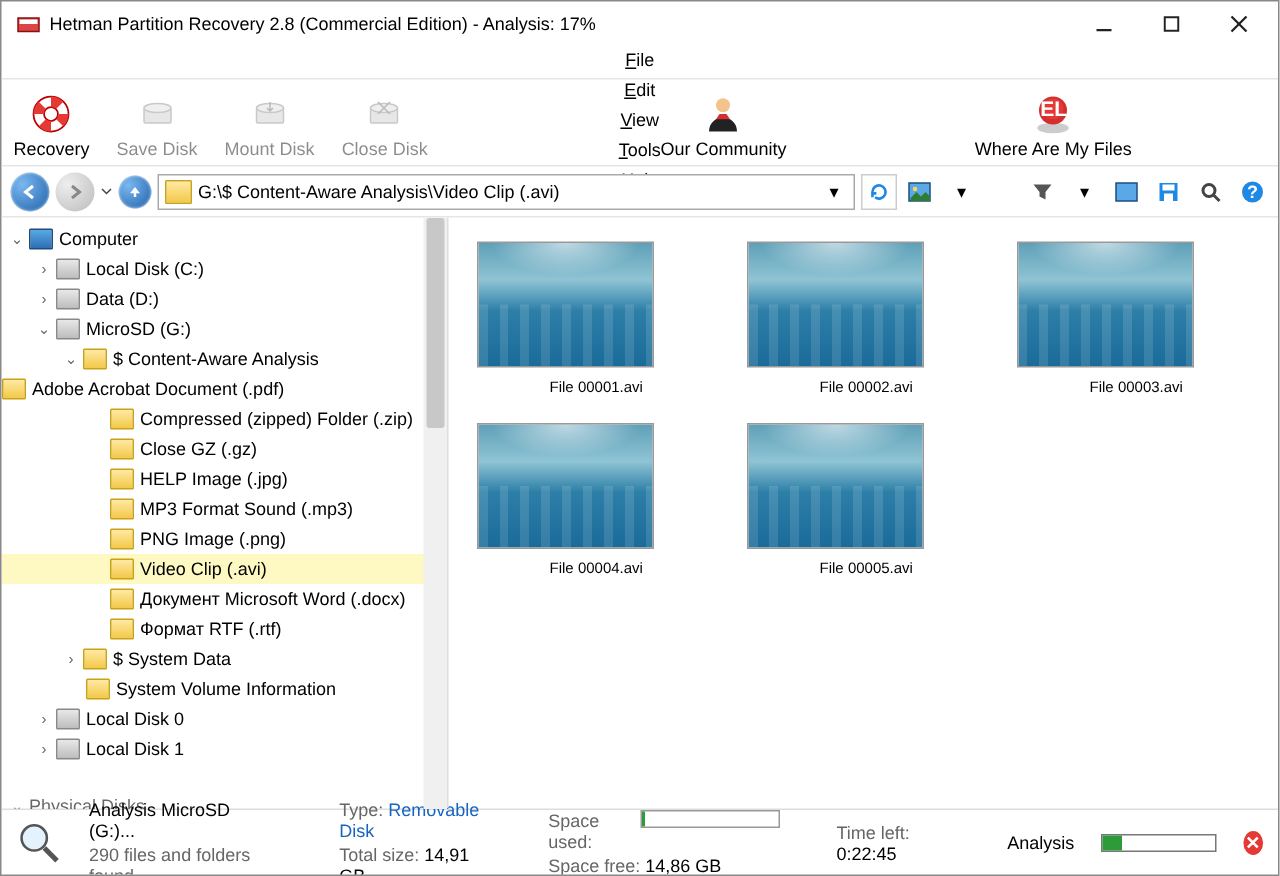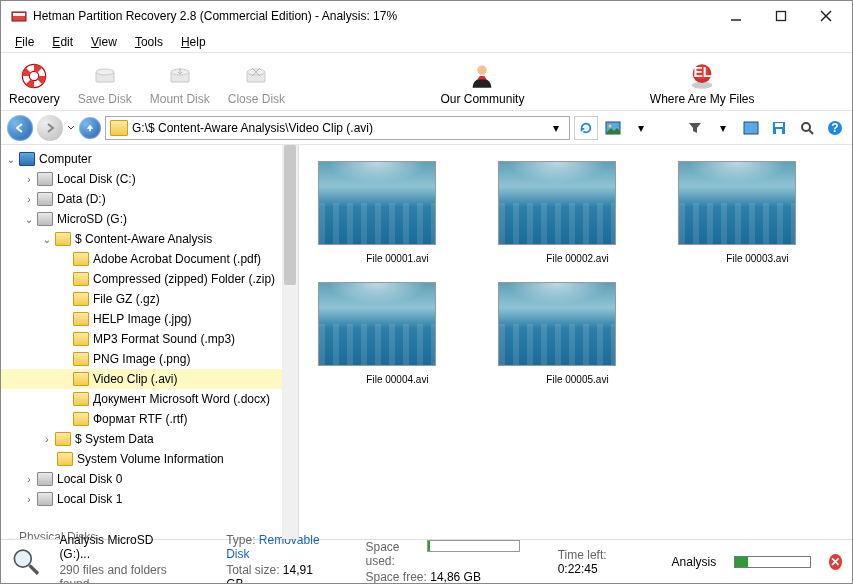--- a/index.html
+++ b/index.html
@@ -2,21 +2,21 @@
 <html><head>
 <meta charset="utf-8">
 <style>
 * { box-sizing: border-box; margin: 0; padding: 0; font-family: "Segoe UI", Tahoma, sans-serif; font-size: 12px; }
 body { width: 853px; height: 584px; background: #fff; border: 1px solid #888; display: flex; flex-direction: column; overflow: hidden; }
 .titlebar { height: 30px; display: flex; align-items: center; padding: 0 4px; }
 .titlebar .app-icon { width: 16px; height: 16px; margin: 0 6px; }
 .titlebar .title { flex: 1; font-size: 12px; }
 .winbtn { width: 45px; height: 28px; display:flex; align-items:center; justify-content:center; cursor:pointer; }
 .winbtn svg { width:12px; height:12px; }
-.menubar { height: 22px; display: flex; align-items: center; padding: 0 6px; gap: 2px; border-bottom: 1px solid #e5e5e5; }
+.menubar { height: 22px; display: flex; align-items: center; padding: 0 6px; gap: 2px; border-bottom: 1px solid #e5e5e5; flex-direction: column; }
 .menu-item { padding: 2px 8px; cursor: pointer; }
 .menu-item .ul { text-decoration: underline; }
 .toolbar { height: 58px; display:flex; align-items:flex-end; padding: 4px 8px 4px 8px; gap: 18px; border-bottom: 1px solid #e5e5e5; }
 .tool { display:flex; flex-direction:column; align-items:center; gap:2px; cursor:pointer; min-width:50px; }
 .tool.disabled { opacity:0.45; cursor:default; }
 .tool .ticon { width:28px; height:28px; display:flex; align-items:center; justify-content:center; }
 .addrbar { height: 34px; display:flex; align-items:center; padding: 3px 6px; gap:4px; border-bottom: 1px solid #e5e5e5; }
 .navbtn { width:26px; height:26px; border-radius:50%; cursor:pointer; display:flex; align-items:center; justify-content:center; }
 .navbtn.blue { background: radial-gradient(circle at 30% 30%, #7ab8f0, #1e5fa8); box-shadow: inset 0 0 2px #fff; }
 .navbtn.gray { background: radial-gradient(circle at 30% 30%, #eee, #bbb); }
@@ -252,31 +252,31 @@
     <div class="tree-row" style="padding-left:20px">
         <span class="tw">⌄</span>
         <div class="ticon-s drive-icon"></div>
         <span>MicroSD (G:)</span>
       </div>
     <div class="tree-row" style="padding-left:38px">
         <span class="tw">⌄</span>
         <div class="ticon-s folder-icon"></div>
         <span>$ Content-Aware Analysis</span>
       </div>
-    <div class="tree-row" style="padding-left:72px">
+    <div class="tree-row" style="">
         <div class="ticon-s folder-icon"></div>
         <span>Adobe Acrobat Document (.pdf)</span>
       </div>
     <div class="tree-row" style="padding-left:72px">
         <div class="ticon-s folder-icon"></div>
         <span>Compressed (zipped) Folder (.zip)</span>
       </div>
     <div class="tree-row" style="padding-left:72px">
         <div class="ticon-s folder-icon"></div>
-        <span>File GZ (.gz)</span>
+        <span>Close GZ (.gz)</span>
       </div>
     <div class="tree-row" style="padding-left:72px">
         <div class="ticon-s folder-icon"></div>
         <span>HELP Image (.jpg)</span>
       </div>
     <div class="tree-row" style="padding-left:72px">
         <div class="ticon-s folder-icon"></div>
         <span>MP3 Format Sound (.mp3)</span>
       </div>
     <div class="tree-row" style="padding-left:72px">

